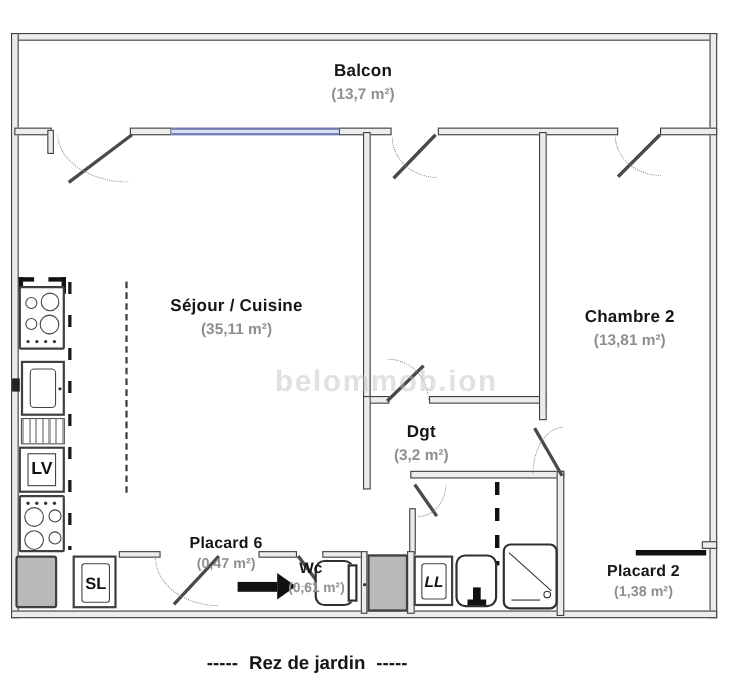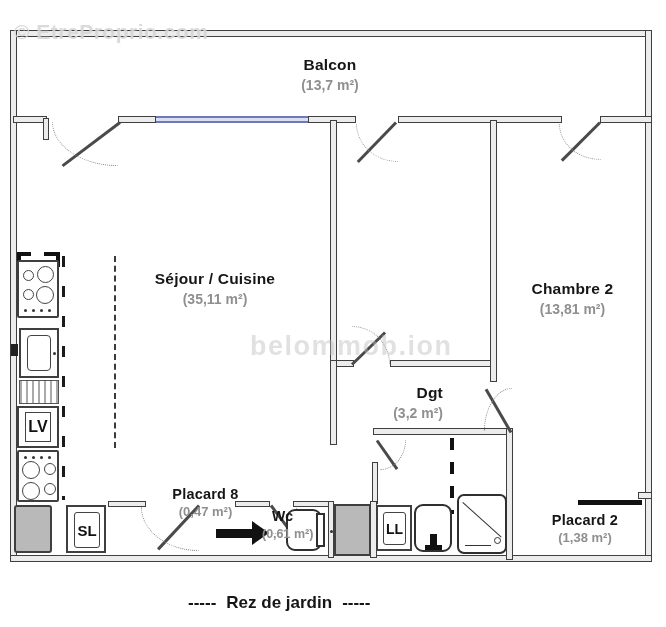--- a/index.html
+++ b/index.html
@@ -130,21 +130,21 @@
   <div class="abs" style="left:216px;top:529px;width:36px;height:9px;background:#111;"></div>
   <div class="abs" style="left:252px;top:521px;width:0;height:0;border-left:17px solid #111;border-top:12px solid transparent;border-bottom:12px solid transparent;"></div>
 
   <div class="abs" style="left:286px;top:509px;width:36px;height:42px;border:2.5px solid #2f2f2f;border-radius:9px;box-sizing:border-box;background:#fff;"></div>
   <div class="abs" style="left:316px;top:513px;width:9px;height:34px;border:2px solid #2f2f2f;box-sizing:border-box;background:#fff;"></div>
   <div class="dot" style="left:330px;top:530px;width:3px;height:3px;"></div>
 
   <div class="gray" style="left:334px;top:504px;width:37px;height:52px;border-radius:0;"></div>
 
   <div class="box" style="left:376px;top:505px;width:36px;height:46px;">
-    <div class="inner" style="left:5px;top:5px;width:23px;height:33px;font-size:14px;border-radius:3px;">LL</div>
+    <div class="inner" style="left:5px;top:5px;width:23px;height:33px;font-size:14px;border-radius:3px;font-style:italic;">LL</div>
   </div>
 
   <div class="abs" style="left:414px;top:504px;width:38px;height:48px;border:2.5px solid #2f2f2f;border-radius:9px;box-sizing:border-box;background:#fff;">
     <div class="abs" style="left:14px;top:28px;width:7px;height:16px;background:#111;"></div>
     <div class="abs" style="left:9px;top:39px;width:17px;height:5px;background:#111;"></div>
   </div>
 
   <div class="abs" style="left:457px;top:494px;width:50px;height:60px;border:2.5px solid #2f2f2f;border-radius:7px;box-sizing:border-box;background:#fff;">
     <div class="abs" style="left:4px;top:6px;width:52px;height:0;border-top:1.6px solid #333;transform:rotate(42deg);transform-origin:left top;"></div>
     <div class="abs" style="left:35px;top:41px;width:7px;height:7px;border:1.5px solid #333;border-radius:50%;box-sizing:border-box;"></div>
@@ -160,38 +160,37 @@
   <div class="rlabel" style="left:495px;top:279px;width:155px;">
     <div class="rname">Chambre 2</div>
     <div class="rarea">(13,81 m²)</div>
   </div>
 
   <div class="rlabel" style="left:125px;top:269px;width:180px;">
     <div class="rname">Séjour / Cuisine</div>
     <div class="rarea">(35,11 m²)</div>
   </div>
 
-  <div class="rlabel" style="left:338px;top:383px;width:90px;text-align:right;margin-left:15px;">
+  <div class="rlabel" style="left:338px;top:383px;width:90px;text-align:center;">
     <div class="rname">Dgt</div>
     <div class="rarea">(3,2 m²)</div>
   </div>
 
   <div class="rlabel small" style="left:133px;top:485px;width:145px;line-height:18px;">
-    <div class="rname">Placard 8</div>
+    <div class="rname">Placard 6</div>
     <div class="rarea">(0,47 m²)</div>
   </div>
 
   <div class="abs" style="left:272px;top:508px;font-size:14px;font-weight:700;color:#161616;">Wc</div>
   <div class="abs" style="left:262px;top:527px;font-size:12.5px;font-weight:600;color:#8f8f8f;">(0,61 m²)</div>
 
   <div class="rlabel small" style="left:515px;top:511px;width:140px;line-height:18px;">
     <div class="rname">Placard 2</div>
     <div class="rarea">(1,38 m²)</div>
   </div>
 
-  <div class="wm1" style="left:14px;top:20px;">© EtreProprio.com</div>
   <div class="wm2" style="left:250px;top:283px;margin-top:48px;">belommob.ion</div>
 
   <div class="footer" style="left:183px;top:593px;width:300px;">
     <span>-----</span><span>Rez de jardin</span><span>-----</span>
   </div>
 
 </div>
 
 </body></html>

